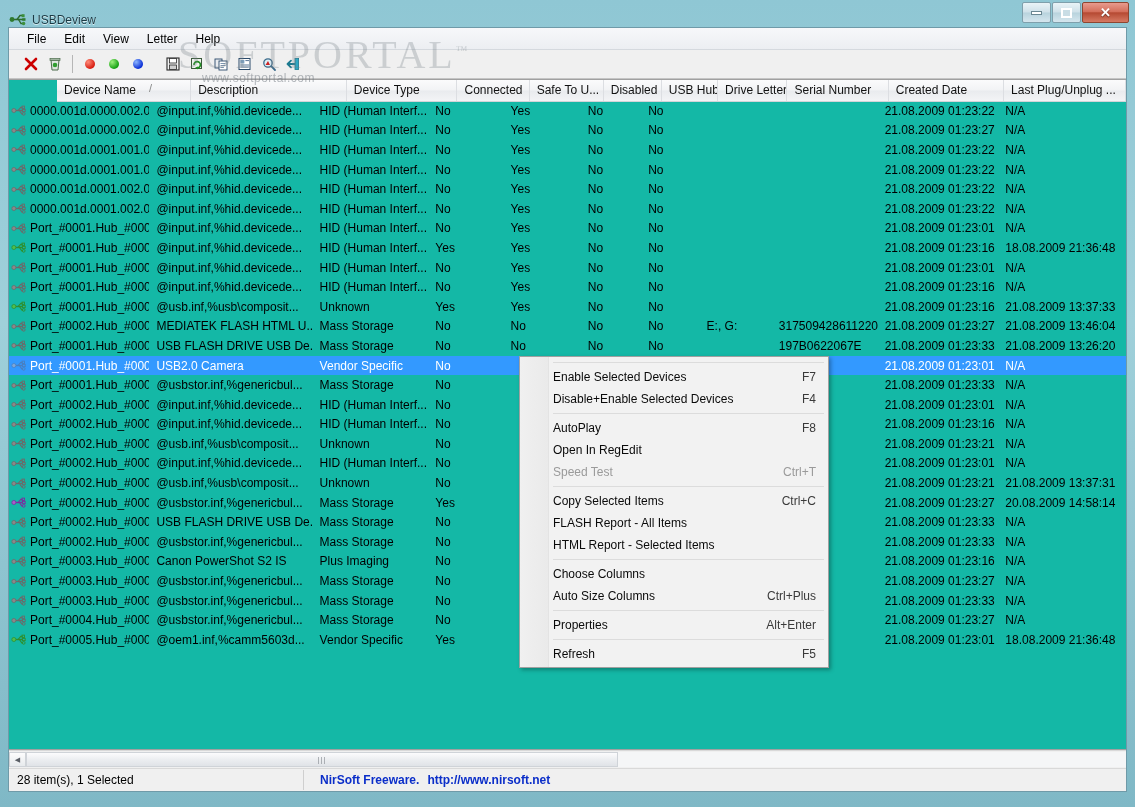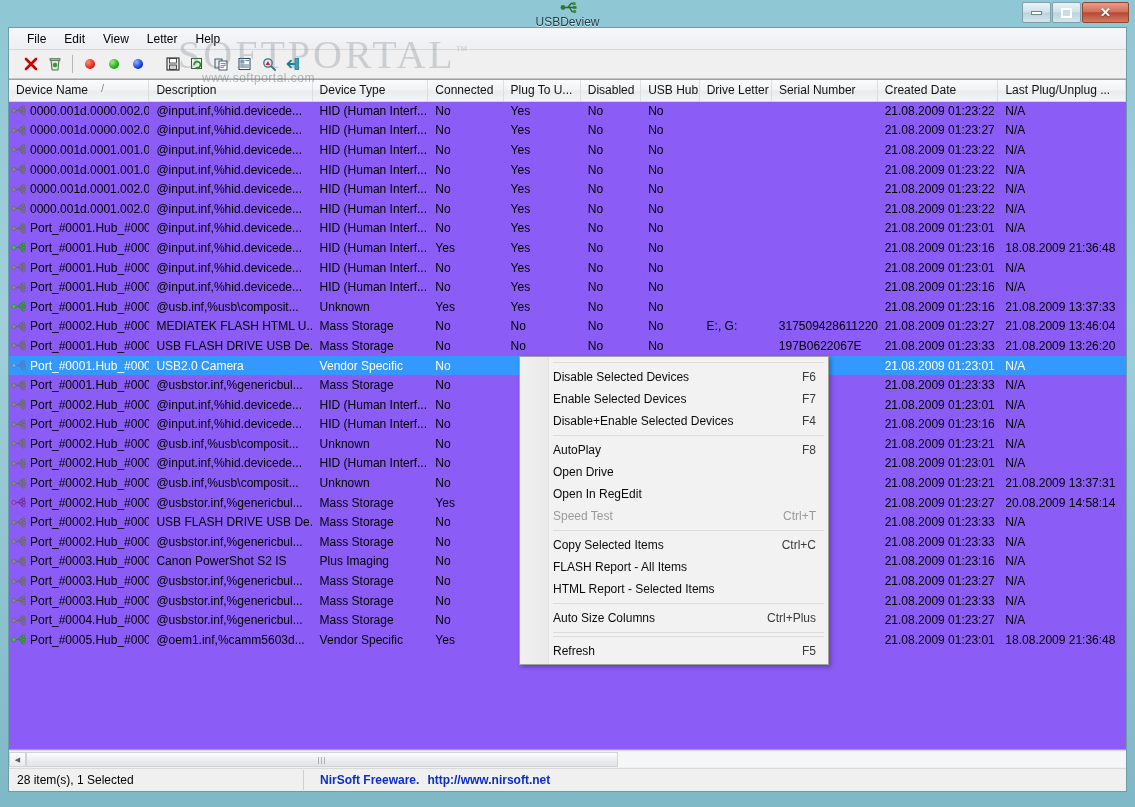--- a/index.html
+++ b/index.html
@@ -13,21 +13,21 @@
     position: absolute;
     left: 0; top: 0;
     width: 1135px; height: 807px;
     background: linear-gradient(to bottom, #8fc7d4 0%, #9fd0da 40%, #7fb8c6 100%);
     box-sizing: border-box;
   }
   
   .titlebar {
     position: absolute; left: 0; top: 0;
     width: 1135px; height: 27px;
-    display: flex; align-items: center; flex-direction: column;
+    display: flex; align-items: flex-end;
   }
   .title-icon {
     margin-left: 8px; margin-right: 6px;
     width: 18px; height: 16px;
     display: flex; align-items: center; justify-content: center;
   }
   .title-text {
     font-size: 12px; color: #1b3a44;
     text-shadow: 0 1px 0 rgba(255,255,255,0.65);
     font-family: "Liberation Sans", sans-serif;
@@ -123,25 +123,26 @@
     font-size: 12px;
     color: rgba(110,118,126,0.50);
     letter-spacing: .5px;
     margin-top: -4px;
     margin-left: 24px;
   }
 
   
   .listview {
     flex: 1 1 auto;
-    background: #8b5cf6;
+    background: #14b8a6;
     border: 1px solid #a0a0a0;
     border-left: none; border-right: none;
     overflow: hidden;
     position: relative;
+    padding-left: 48px;
   }
   .lv-header {
     display: flex;
     height: 21px;
     background: linear-gradient(to bottom,#fbfbfc 0%,#f2f3f5 48%,#e9ebee 52%,#f3f4f6 100%);
     border-bottom: 1px solid #d2d4d8;
     font-size: 12px;
     position: relative; z-index: 1;
   }
   .lv-th {
@@ -394,21 +395,21 @@
 
     <div class="listview">
       <div class="lv-header">
         <div class="lv-th" style="width:142px">
           <span>Device Name</span>
           <span class="sort-mark">/</span>
         </div>
         <div class="lv-th" style="width:165px">Description</div>
         <div class="lv-th" style="width:117px">Device Type</div>
         <div class="lv-th" style="width:76px">Connected</div>
-        <div class="lv-th" style="width:78px">Plug To U...</div>
+        <div class="lv-th" style="width:78px">Safe To U...</div>
         <div class="lv-th" style="width:61px">Disabled</div>
         <div class="lv-th" style="width:59px">USB Hub</div>
         <div class="lv-th" style="width:73px">Drive Letter</div>
         <div class="lv-th" style="width:107px">Serial Number</div>
         <div class="lv-th" style="width:122px">Created Date</div>
         <div class="lv-th" style="width:129px">Last Plug/Unplug ...</div>
       </div>
       <div class="lv-body" id="lv-body">
           <div class="lv-row">
             <div class="lv-td first" style="width: 142px;">
@@ -1106,63 +1107,63 @@
   <div class="watermark">
     <div class="wm-main">
       <span>SOFTPORTAL</span><span class="wm-tm">™</span>
     </div>
     <div class="wm-sub">www.softportal.com</div>
   </div>
 
   <div class="ctxmenu" id="ctxmenu">
       <div class="ctx-sep"></div>
       <div class="ctx-item">
-        <span class="ctx-label">Disable Selected Devices</span>
-        <span class="ctx-key">F6</span>
-      </div>
-      <div class="ctx-item">
         <span class="ctx-label">Enable Selected Devices</span>
         <span class="ctx-key">F7</span>
       </div>
       <div class="ctx-item">
         <span class="ctx-label">Disable+Enable Selected Devices</span>
         <span class="ctx-key">F4</span>
       </div>
       <div class="ctx-sep"></div>
       <div class="ctx-item">
         <span class="ctx-label">AutoPlay</span>
         <span class="ctx-key">F8</span>
       </div>
       <div class="ctx-item">
-        <span class="ctx-label">Open Drive</span>
-      </div>
-      <div class="ctx-item">
         <span class="ctx-label">Open In RegEdit</span>
       </div>
       <div class="ctx-item disabled">
         <span class="ctx-label">Speed Test</span>
         <span class="ctx-key">Ctrl+T</span>
       </div>
       <div class="ctx-sep"></div>
       <div class="ctx-item">
         <span class="ctx-label">Copy Selected Items</span>
         <span class="ctx-key">Ctrl+C</span>
       </div>
       <div class="ctx-item">
         <span class="ctx-label">FLASH Report - All Items</span>
       </div>
       <div class="ctx-item">
         <span class="ctx-label">HTML Report - Selected Items</span>
       </div>
       <div class="ctx-sep"></div>
       <div class="ctx-item">
+        <span class="ctx-label">Choose Columns</span>
+      </div>
+      <div class="ctx-item">
         <span class="ctx-label">Auto Size Columns</span>
         <span class="ctx-key">Ctrl+Plus</span>
       </div>
       <div class="ctx-sep"></div>
+      <div class="ctx-item">
+        <span class="ctx-label">Properties</span>
+        <span class="ctx-key">Alt+Enter</span>
+      </div>
       <div class="ctx-sep"></div>
       <div class="ctx-item">
         <span class="ctx-label">Refresh</span>
         <span class="ctx-key">F5</span>
       </div>
     </div>
 
 </div>
 
 </body></html>

